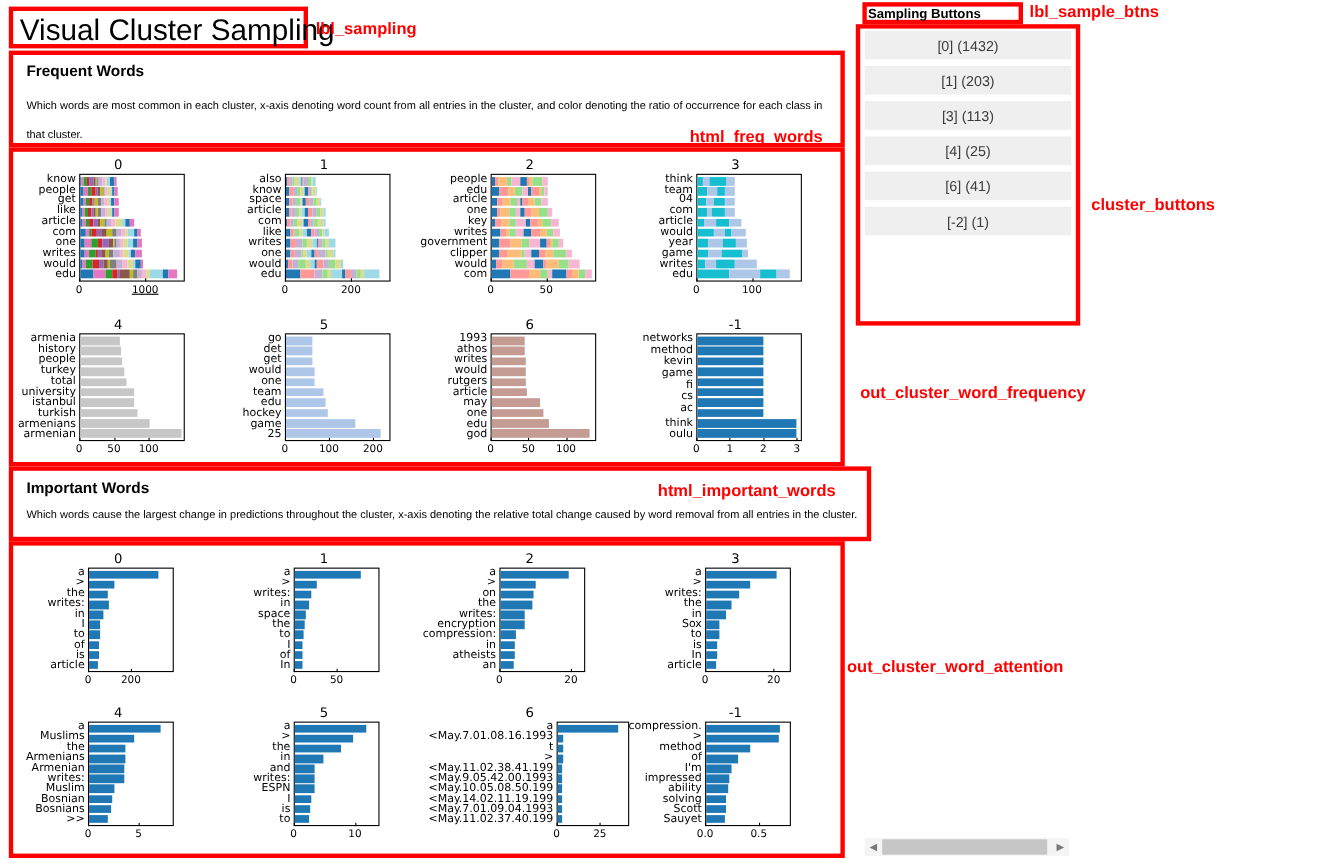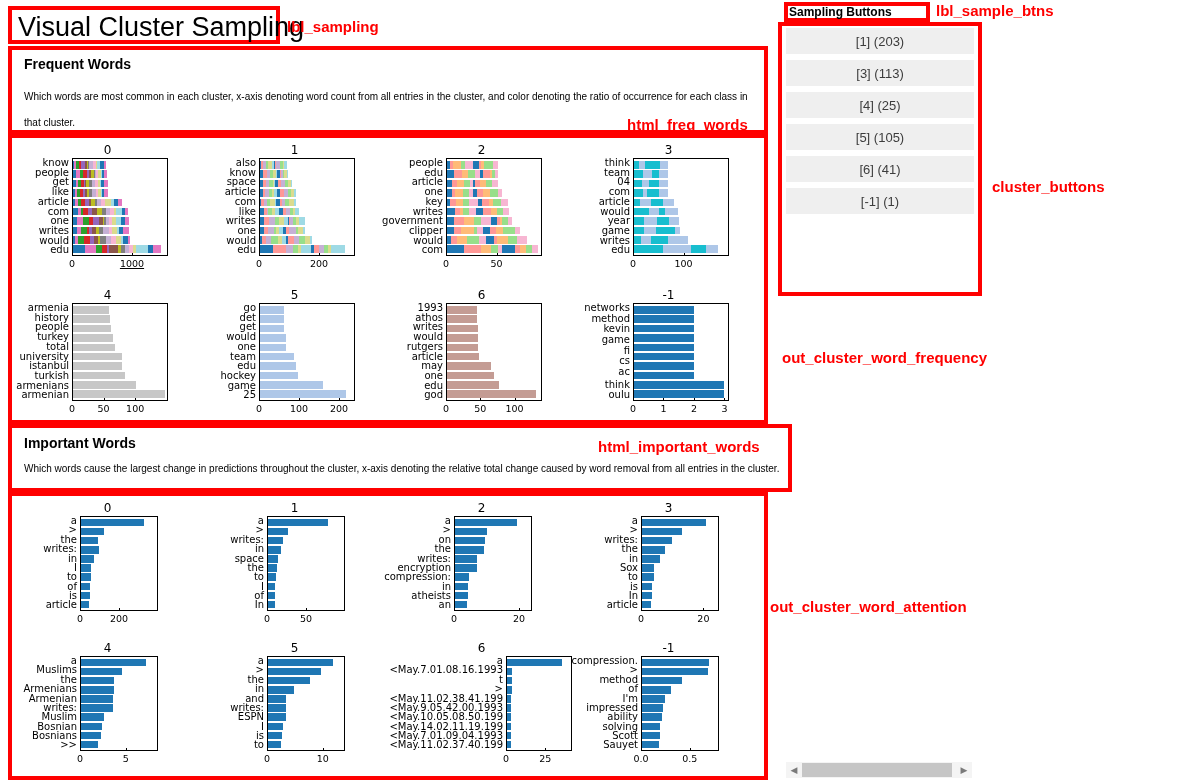--- a/index.html
+++ b/index.html
@@ -1330,26 +1330,26 @@
         <div class="tickmark" style="left: 48.75px;"></div>
         <div class="xtick" style="left: 48.75px;">0.5</div>
       </div>
     </div>
   </div>
 
 <div class="redbox" id="samp-lbl-box"></div>
 <div id="samp-lbl">Sampling Buttons</div>
 <div class="redbox" id="btn-box"></div>
 <div id="btn-list">
+    <button class="cbtn">[0] (1432)</button>
     <button class="cbtn">[1] (203)</button>
     <button class="cbtn">[3] (113)</button>
     <button class="cbtn">[4] (25)</button>
-    <button class="cbtn">[5] (105)</button>
     <button class="cbtn">[6] (41)</button>
-    <button class="cbtn">[-1] (1)</button>
+    <button class="cbtn">[-2] (1)</button>
   </div>
 
 <div id="hscroll">
   <div class="arrow">◀</div>
   <div class="track">
     <div class="thumb"></div>
   </div>
   <div class="arrow">▶</div>
 </div>
 

